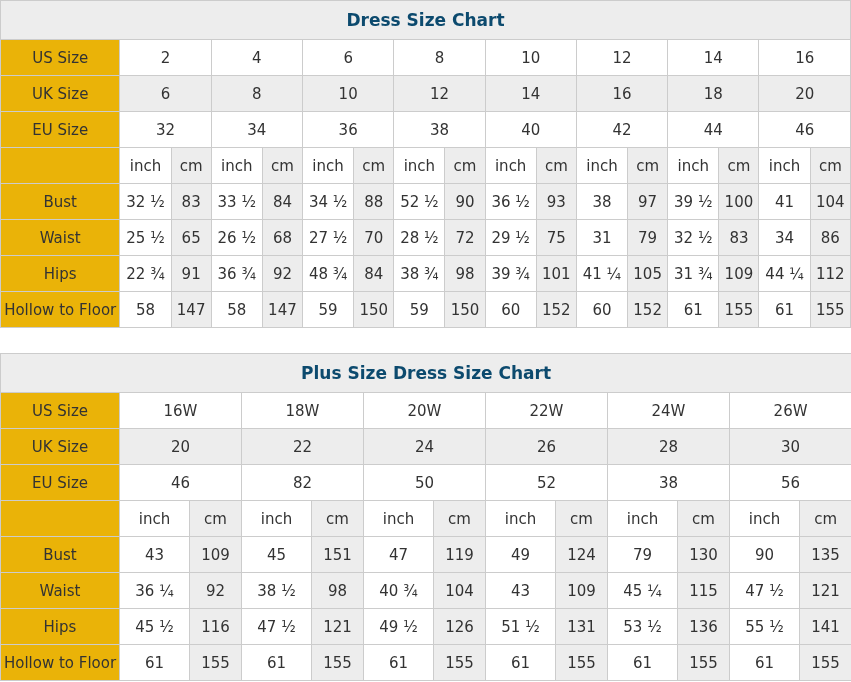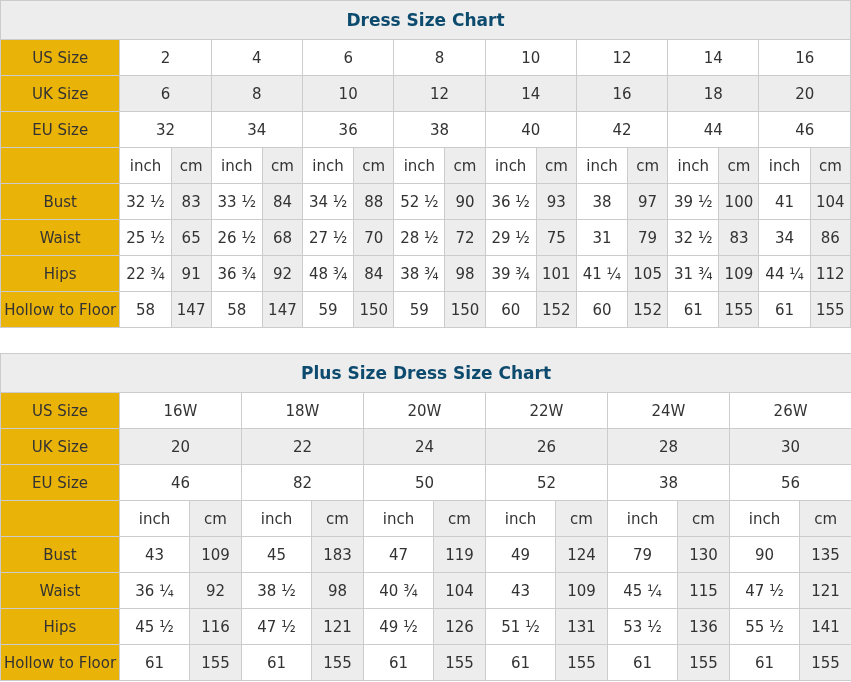--- a/index.html
+++ b/index.html
@@ -265,21 +265,21 @@
         <td>inch</td>
         <td class="bg-gray">cm</td>
         <td>inch</td>
         <td class="bg-gray">cm</td>
       </tr>
       <tr class="measurement-row">
         <td class="label-cell">Bust</td>
         <td>43</td>
         <td class="bg-gray">109</td>
         <td>45</td>
-        <td class="bg-gray">183</td>
+        <td class="bg-gray">151</td>
         <td>47</td>
         <td class="bg-gray">119</td>
         <td>49</td>
         <td class="bg-gray">124</td>
         <td>79</td>
         <td class="bg-gray">130</td>
         <td>90</td>
         <td class="bg-gray">135</td>
       </tr>
       <tr class="measurement-row">

